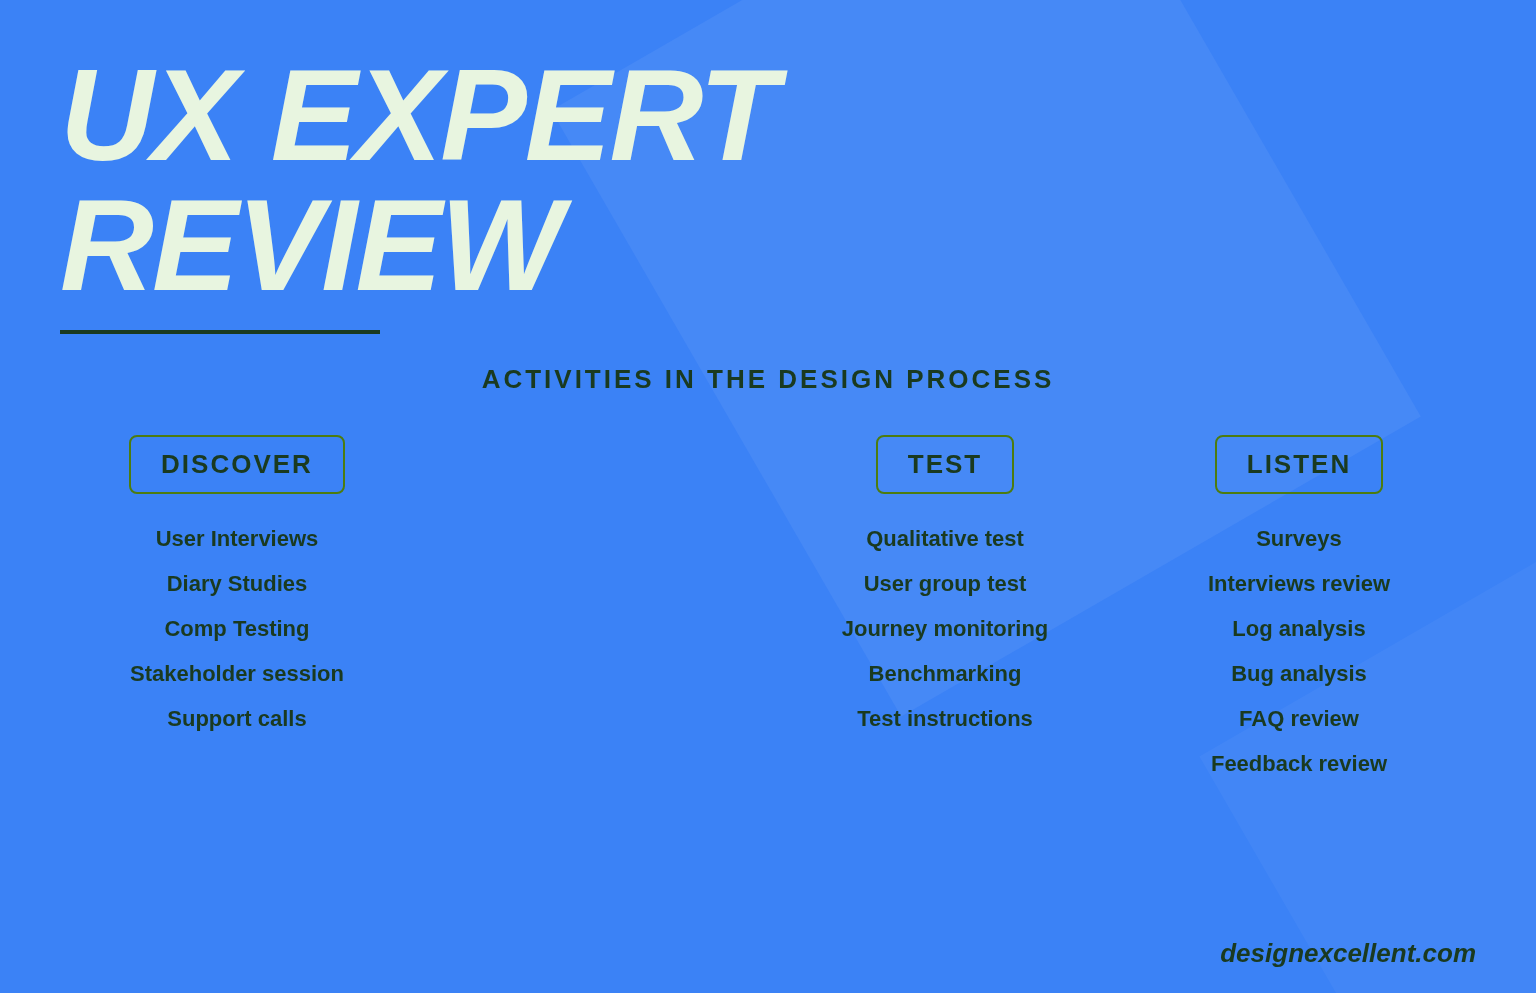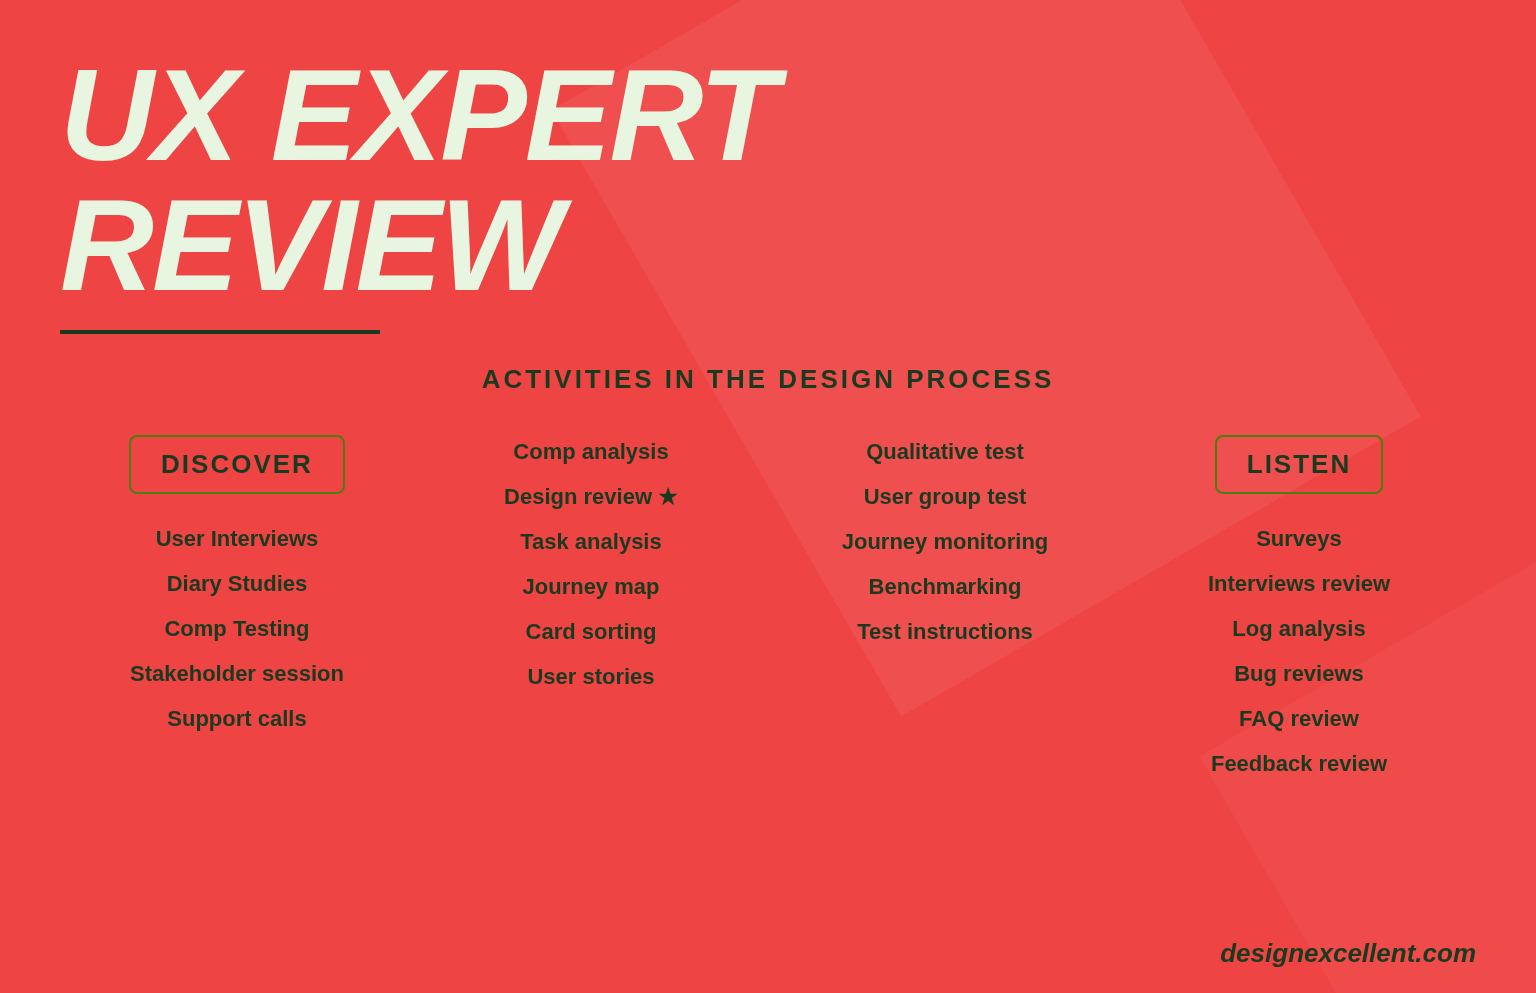--- a/index.html
+++ b/index.html
@@ -12,21 +12,21 @@
       width: 1536px;
       height: 993px;
       overflow: hidden;
       font-family: 'Arial Black', 'Arial Bold', Arial, sans-serif;
       background-color: #2db84b;
     }
 
     .page-container {
       width: 1536px;
       height: 993px;
-      background-color: #ef4444;
+      background-color: #3b82f6;
       position: relative;
       overflow: hidden;
       padding: 50px 60px 40px 60px;
     }
 
     
     .page-container::before {
       content: '';
       position: absolute;
       top: 0;
@@ -166,49 +166,44 @@
       <div class="column-items">
         <span class="column-item">User Interviews</span>
         <span class="column-item">Diary Studies</span>
         <span class="column-item">Comp Testing</span>
         <span class="column-item">Stakeholder session</span>
         <span class="column-item">Support calls</span>
       </div>
     </div>
 
     <div class="column">
-      <div class="column-items">
-        <span class="column-item">Comp analysis</span>
-        <span class="column-item">Design review ★</span>
-        <span class="column-item">Task analysis</span>
-        <span class="column-item">Journey map</span>
-        <span class="column-item">Card sorting</span>
-        <span class="column-item">User stories</span>
-      </div>
-    </div>
-
-    <div class="column">
+    </div>
+
+    <div class="column">
+      <div class="column-header">
+        <span class="column-header-text">TEST</span>
+      </div>
       <div class="column-items">
         <span class="column-item">Qualitative test</span>
         <span class="column-item">User group test</span>
         <span class="column-item">Journey monitoring</span>
         <span class="column-item">Benchmarking</span>
         <span class="column-item">Test instructions</span>
       </div>
     </div>
 
     <div class="column">
       <div class="column-header">
         <span class="column-header-text">LISTEN</span>
       </div>
       <div class="column-items">
         <span class="column-item">Surveys</span>
         <span class="column-item">Interviews review</span>
         <span class="column-item">Log analysis</span>
-        <span class="column-item">Bug reviews</span>
+        <span class="column-item">Bug analysis</span>
         <span class="column-item">FAQ review</span>
         <span class="column-item">Feedback review</span>
       </div>
     </div>
 
   </div>
 
   <div class="website-credit">designexcellent.com</div>
 
 </div>

